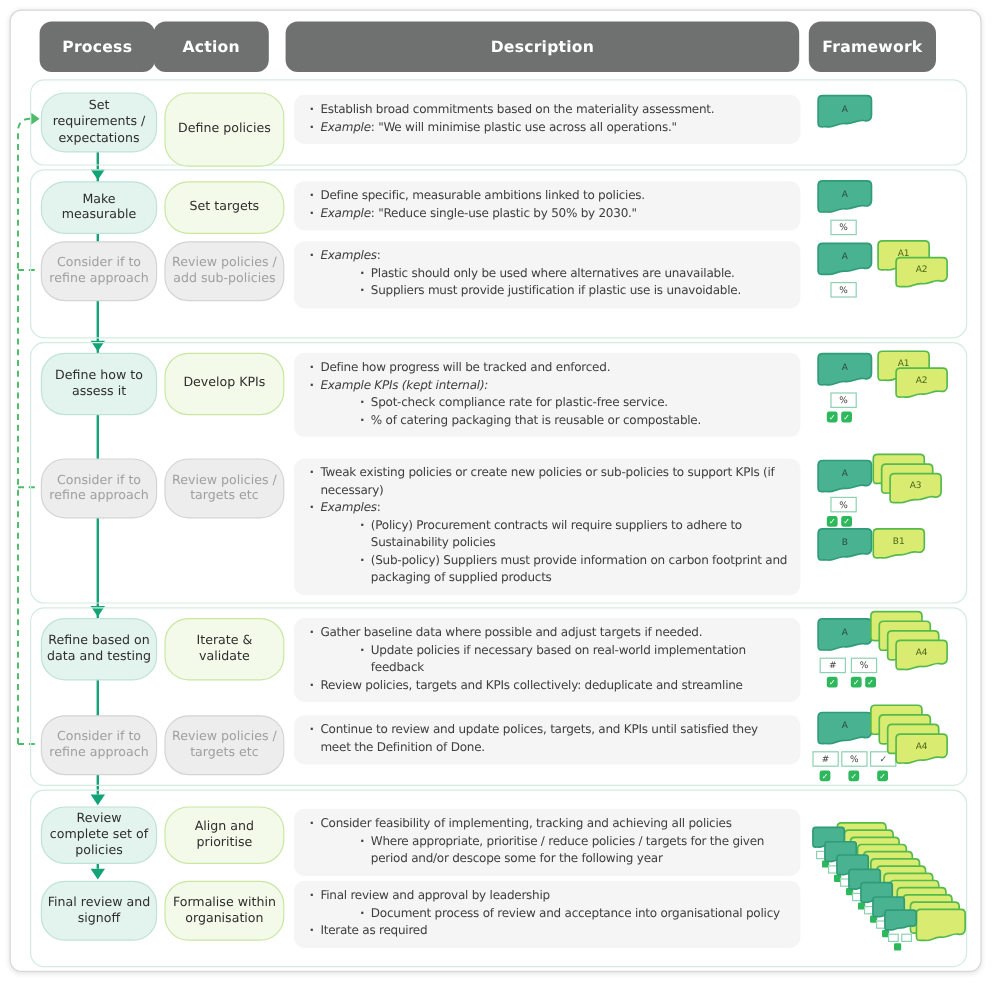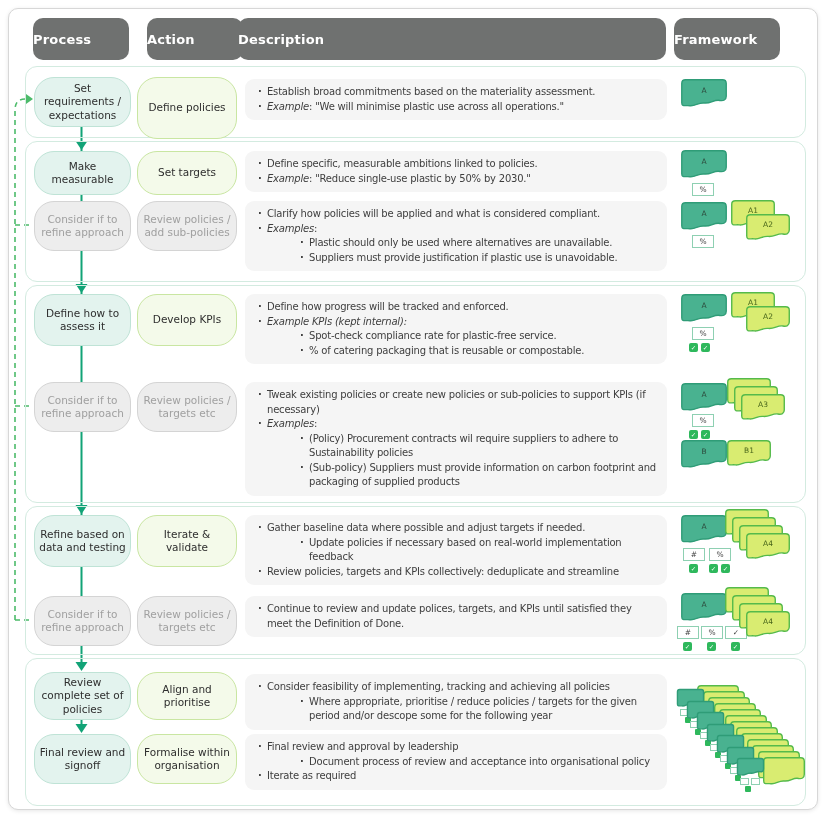--- a/index.html
+++ b/index.html
@@ -1,21 +1,21 @@
 <!DOCTYPE html>
 <html><head>
 <meta charset="utf-8">
 <style>
   html,body{margin:0;padding:0;background:#ffffff;}
   body{width:828px;height:820px;position:relative;font-family:"DejaVu Sans",sans-serif;overflow:hidden;}
   .canvas{position:absolute;left:0;top:0;width:828px;height:820px;}
   .outer-card{position:absolute;left:8px;top:8px;width:808px;height:800px;border:1px solid #d7d7d7;border-radius:10px;background:#ffffff;box-shadow:0 1px 4px rgba(0,0,0,0.10);}
   .connectors{position:absolute;left:0;top:0;z-index:2;}
   .panel{position:absolute;left:25px;width:779px;border:1px solid #d3ebe0;border-radius:12px;background:transparent;z-index:3;}
-  .hpill{position:absolute;top:18px;height:42px;background:#6f7170;border-radius:10px;color:#ffffff;font-size:13px;font-weight:bold;display:flex;align-items:center;letter-spacing:.2px;z-index:3;}
+  .hpill{position:absolute;top:18px;height:42px;background:#6f7170;border-radius:10px;color:#ffffff;font-size:13px;font-weight:bold;display:flex;align-items:center;justify-content:center;letter-spacing:.2px;z-index:3;}
   .pbox,.abox{position:absolute;border-radius:20px;display:flex;align-items:center;justify-content:center;text-align:center;font-size:10.5px;line-height:1.25;padding:2px 3px;box-sizing:border-box;z-index:4;color:#2e2e2e;}
   .pbox{left:8px;width:97px;}
   .abox{left:111px;width:100px;}
   .mint{background:#e3f3ee;border:1px solid #bfe3d6;}
   .green{background:#f4faea;border:1px solid #c9e6a2;}
   .grayed{background:#ededed;border:1px solid #d4d4d4;color:#a0a0a0;}
   .desc{position:absolute;left:219px;width:422px;background:#f5f5f5;border-radius:9px;padding:6px 10px;box-sizing:border-box;z-index:4;color:#3e3e3e;font-size:10px;letter-spacing:-0.2px;line-height:1.45;}
   .bullets{margin:0;padding:0;list-style:none;}
   .bullets li{position:relative;padding-left:12px;}
   .bullets li::before{content:"\00b7";position:absolute;left:3px;font-weight:bold;}
@@ -57,21 +57,21 @@
       <line x1="15" y1="225" x2="32" y2="225"></line>
       <line x1="15" y1="406" x2="32" y2="406"></line>
       <line x1="15" y1="620" x2="32" y2="620"></line>
     </g>
     <polygon fill="#4cbb6a" points="26,94 26,104 33,99"></polygon>
   </svg>
 
   <div class="hpill" style="left:33px;width:96px;">
       <span>Process</span>
     </div>
-  <div class="hpill" style="left:147px;width:96px;">
+  <div class="hpill" style="left:128px;width:96px;">
       <span>Action</span>
     </div>
   <div class="hpill" style="left:238px;width:428px;">
       <span>Description</span>
     </div>
   <div class="hpill" style="left:674px;width:106px;">
       <span>Framework</span>
     </div>
 
   <section class="panel" style="top:66px;height:70px;">
@@ -111,21 +111,20 @@
         </ul>
       </div>
     <div class="pbox grayed" style="top:59px;height:50px;">
         <span>Consider if to refine approach</span>
       </div>
     <div class="abox grayed" style="top:59px;height:50px;">
         <span>Review policies / add sub-policies</span>
       </div>
     <div class="desc" style="top:59px;">
         <ul class="bullets">
-          <li class="l1">Clarify how policies will be applied and what is considered compliant.</li>
           <li class="l1"><i>Examples</i>:</li>
           <li class="l2">Plastic should only be used where alternatives are unavailable.</li>
           <li class="l2">Suppliers must provide justification if plastic use is unavoidable.</li>
         </ul>
       </div>
     <div class="fw">
         <div class="flag teal" style="left: 12px; top: 8px; width: 46px; height: 30px; position: absolute;">
           <svg viewBox="0 0 60 40" preserveAspectRatio="none">
             <path d="M6 1 H54 C57.3 1 59 2.7 59 6 V23 C59 27.8 55.2 29.6 50.5 28.6 C43.5 27.1 38.5 33 30.5 32 C22.5 31 18.5 36.6 11.5 35.6 C5.8 34.8 1 37.6 1 31.5 V6 C1 2.7 2.7 1 6 1 Z"></path>
           </svg>

